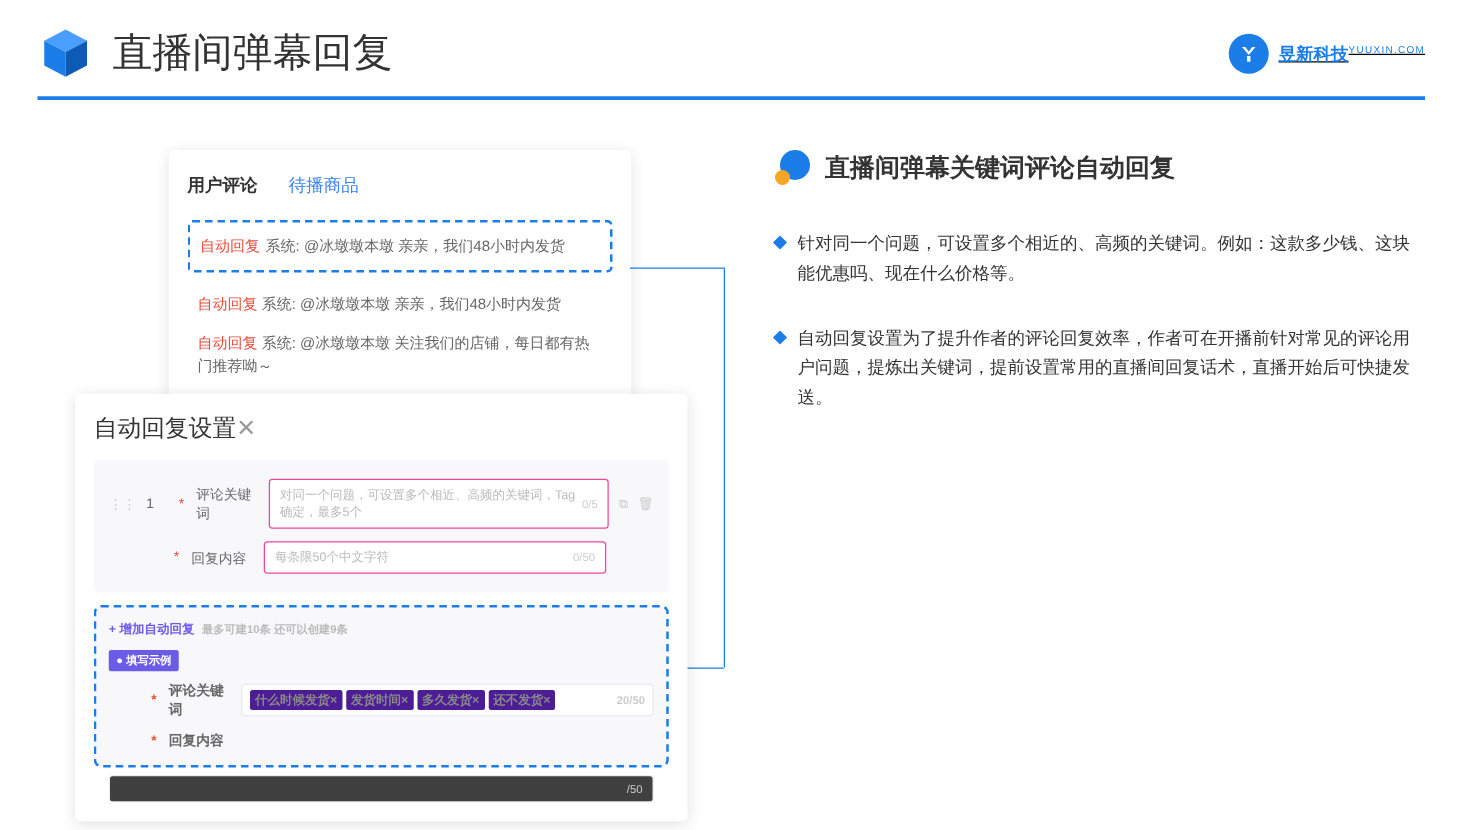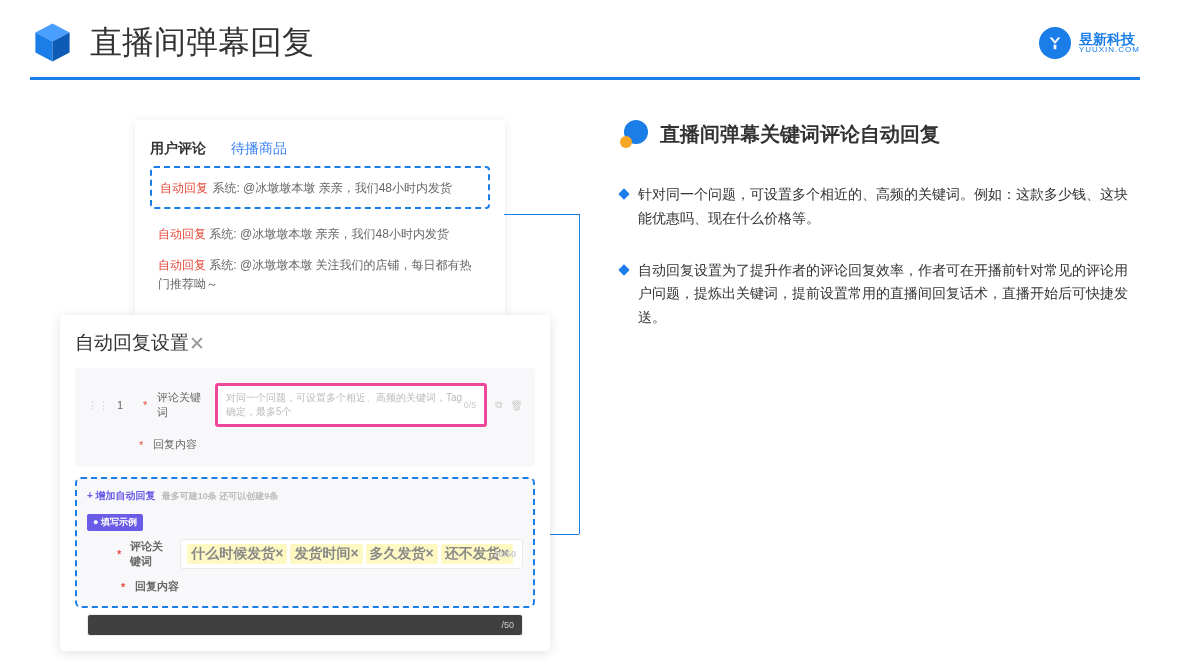--- a/index.html
+++ b/index.html
@@ -4,55 +4,55 @@
 <style>
 * { margin: 0; padding: 0; box-sizing: border-box; }
 body { width: 1180px; height: 664px; font-family: "Microsoft YaHei", "PingFang SC", sans-serif; background: #fff; position: relative; }
 
 .header { display: flex; justify-content: space-between; align-items: center; padding: 20px 40px 0 30px; }
 .header-left { display: flex; align-items: center; gap: 15px; }
 .cube-icon { width: 45px; height: 45px; position: relative; }
 .title { font-size: 32px; color: #333; font-weight: 400; }
 .logo-right { display: flex; align-items: center; gap: 8px; }
 .logo-circle { width: 32px; height: 32px; background: #1a7de8; border-radius: 50%; display: flex; align-items: center; justify-content: center; color: #fff; font-weight: bold; font-size: 18px; }
-.logo-text { display: flex; flex-direction: column; line-height: 1; }
+.logo-text { display: flex; flex-direction: row; line-height: 1; text-decoration: underline; }
 .logo-cn { color: #1a7de8; font-size: 14px; font-weight: bold; }
 .logo-en { color: #1a7de8; font-size: 8px; letter-spacing: 1px; }
 .divider { height: 3px; background: #1a7de8; margin: 12px 40px 0 30px; }
 
 .content { display: flex; padding: 40px 40px 0 60px; gap: 40px; }
 .left-panel { position: relative; width: 520px; }
 
 .comments-card { background: #fff; box-shadow: 0 2px 10px rgba(0,0,0,0.1); border-radius: 4px; padding: 20px 15px 60px 15px; margin-left: 75px; width: 370px; }
-.tabs { display: flex; gap: 25px; margin-bottom: 8px; font-size: 14px; }
+.tabs { display: flex; gap: 25px; margin-bottom: 18px; font-size: 14px; }
 .tab-active { color: #333; font-weight: bold; }
 .tab-inactive { color: #3b82f6; }
 .highlight-row { border: 2px dashed #1a7de8; border-radius: 4px; padding: 10px 8px; margin-bottom: 10px; }
 .comment-row { padding: 6px 8px; font-size: 12px; color: #666; line-height: 1.6; }
 .auto-tag { color: #e74c3c; font-size: 12px; }
 .system-text { color: #666; font-size: 12px; }
 
 .settings-card { background: #fff; box-shadow: 0 2px 12px rgba(0,0,0,0.12); border-radius: 4px; padding: 15px; width: 490px; position: absolute; top: 195px; left: 0; }
 .settings-header { display: flex; align-items: center; font-size: 19px; color: #333; padding-bottom: 12px; }
 .close-x { color: #999; cursor: pointer; }
 .form-section { background: #f8f8fa; border-radius: 4px; padding: 15px 12px; margin-bottom: 10px; }
 .form-row { display: flex; align-items: center; gap: 8px; margin-bottom: 10px; font-size: 11px; }
 .form-row:last-child { margin-bottom: 0; }
 .row-num { width: 18px; color: #666; }
 .row-star { color: #e74c3c; width: 6px; }
 .row-label { color: #666; width: 50px; }
-.row-input { flex: 1; background: #fff; border: 3px solid #ec4899; border-radius: 3px; padding: 5px 8px; color: #bbb; font-size: 10px; display: flex; justify-content: space-between; align-items: center; }
+.row-input { flex: 1; background: #fff; border: 1px solid #ec4899; border-radius: 3px; padding: 5px 8px; color: #bbb; font-size: 10px; display: flex; justify-content: space-between; align-items: center; }
 .row-count { color: #ccc; font-size: 9px; }
 .row-icons { display: flex; gap: 6px; color: #ccc; font-size: 10px; }
 
 .example-section { border: 2px dashed #1a7de8; border-radius: 6px; padding: 10px 10px 12px 10px; background: #f8f8fa; font-weight: bold; }
 .add-line { color: #6b5ce7; font-size: 10px; margin-bottom: 8px; }
 .add-sub { color: #bbb; font-size: 9px; margin-left: 6px; }
 .example-badge { background: #6b5ce7; color: #fff; font-size: 9px; padding: 2px 6px; border-radius: 2px; display: inline-block; margin-bottom: 8px; }
-.tag-box { background: #fef9c3; border-radius: 2px; padding: 1px 4px; font-size: 14px; color: #888; margin-right: 3px; white-space: nowrap; }
+.tag-box { background: #4c1d95; border-radius: 2px; padding: 1px 4px; font-size: 10px; color: #888; margin-right: 3px; white-space: nowrap; }
 .example-input { flex: 1; background: #fff; border: 1px solid #eaeaea; border-radius: 3px; padding: 4px 6px; display: flex; align-items: center; font-size: 9px; position: relative; min-height: 20px; }
 .example-input .row-count { position: absolute; right: 6px; }
 .overflow-row { display: flex; align-items: center; padding: 0 12px; margin-top: 6px; }
 .overflow-input { flex: 1; border: 1px solid #eee; border-radius: 3px; background: #404040; height: 22px; display: flex; align-items: center; justify-content: flex-end; padding: 0 8px; }
 
 .connector { position: absolute; border: 1.5px solid #1a7de8; }
 
 .right-panel { flex: 1; padding-top: 0; }
 .section-title { display: flex; align-items: center; gap: 12px; margin-bottom: 35px; }
 .dot-icon { position: relative; width: 28px; height: 28px; }
@@ -134,20 +134,24 @@
             <span class="row-count">0/5</span>
           </div>
           <span class="row-icons">⧉</span>
           <span class="row-icons">🗑</span>
         </div>
         <div class="form-row">
           <span style="width:18px;"></span>
           <span style="width:18px;"></span>
           <span class="row-star">*</span>
           <span class="row-label">回复内容</span>
+          <div class="row-input">
+            <span>每条限50个中文字符</span>
+            <span class="row-count">0/50</span>
+          </div>
           <span style="width:30px;"></span>
         </div>
       </div>
 
       <div class="example-section">
         <div class="add-line">
           <span>+ 增加自动回复</span><span class="add-sub">最多可建10条 还可以创建9条</span>
         </div>
         <span class="example-badge">● 填写示例</span>
         <div class="form-row">

